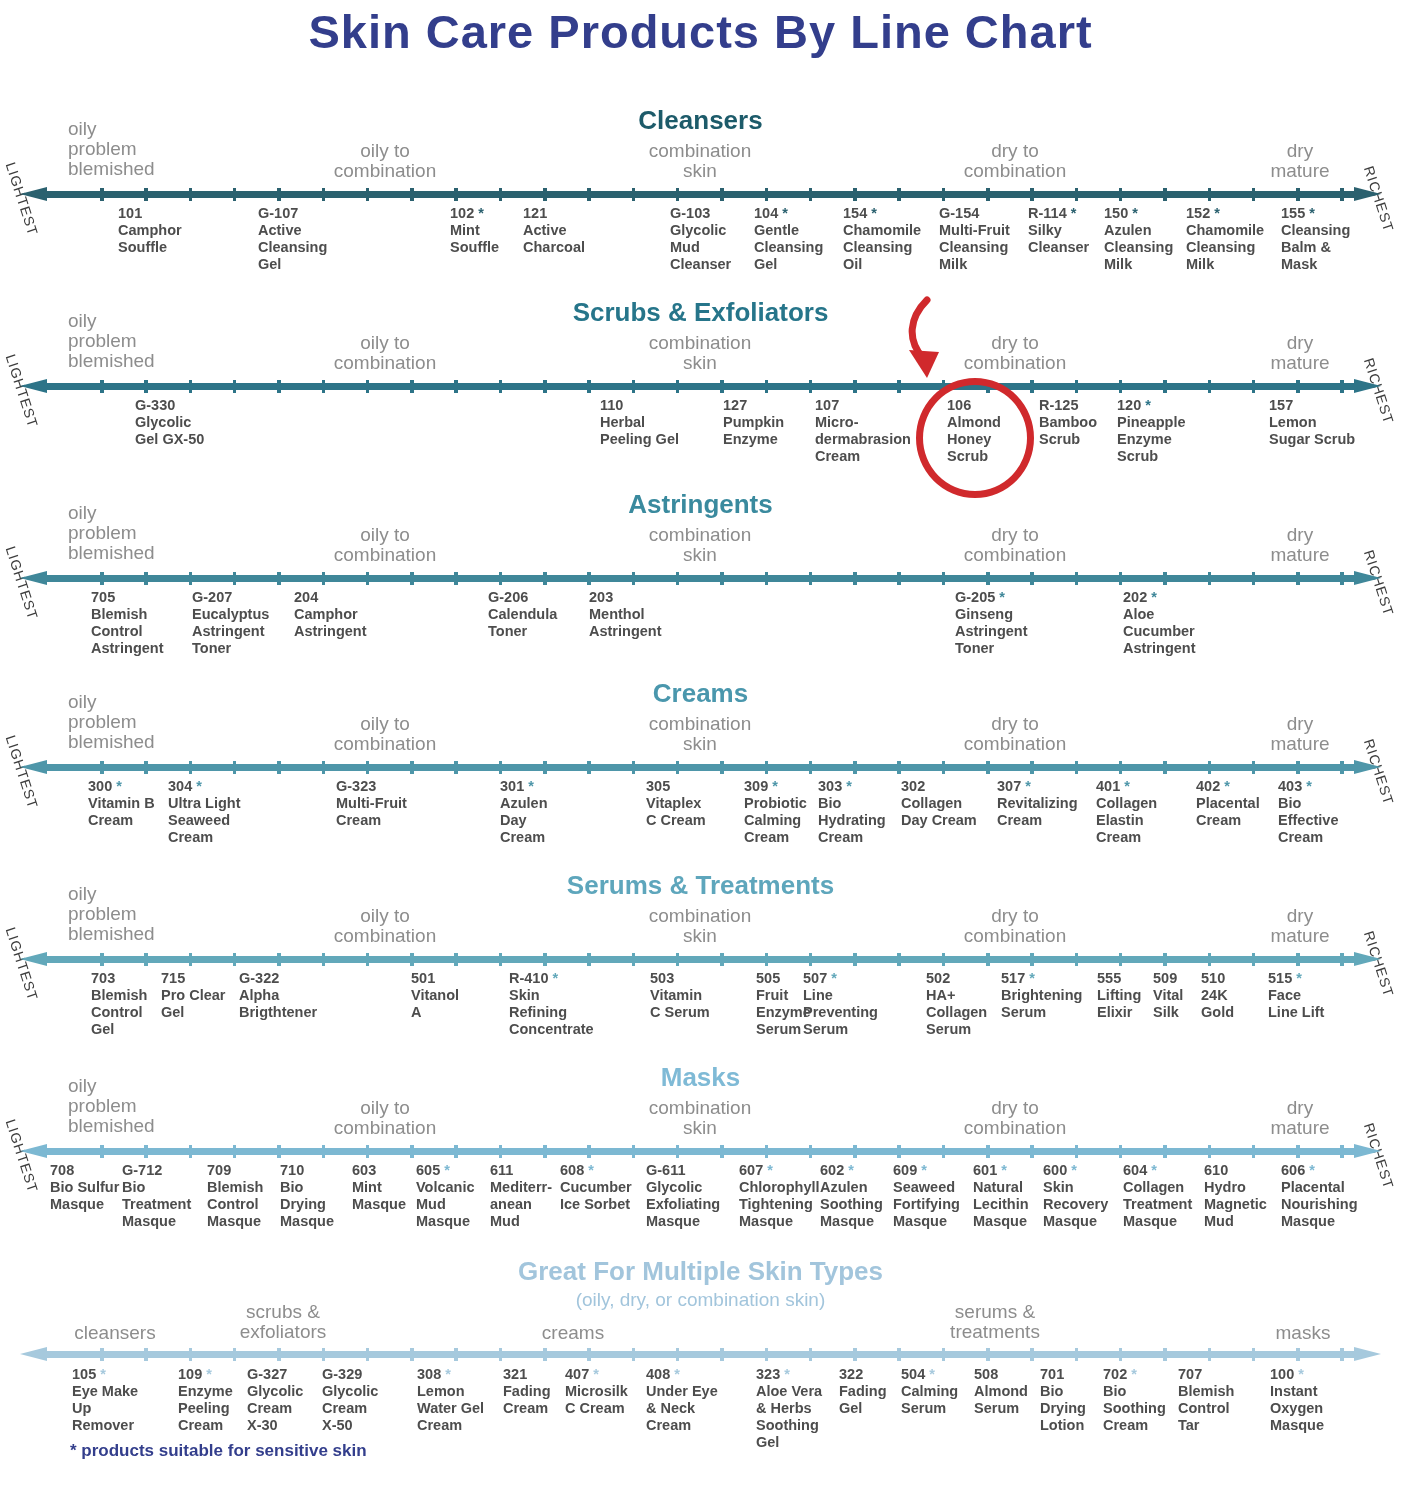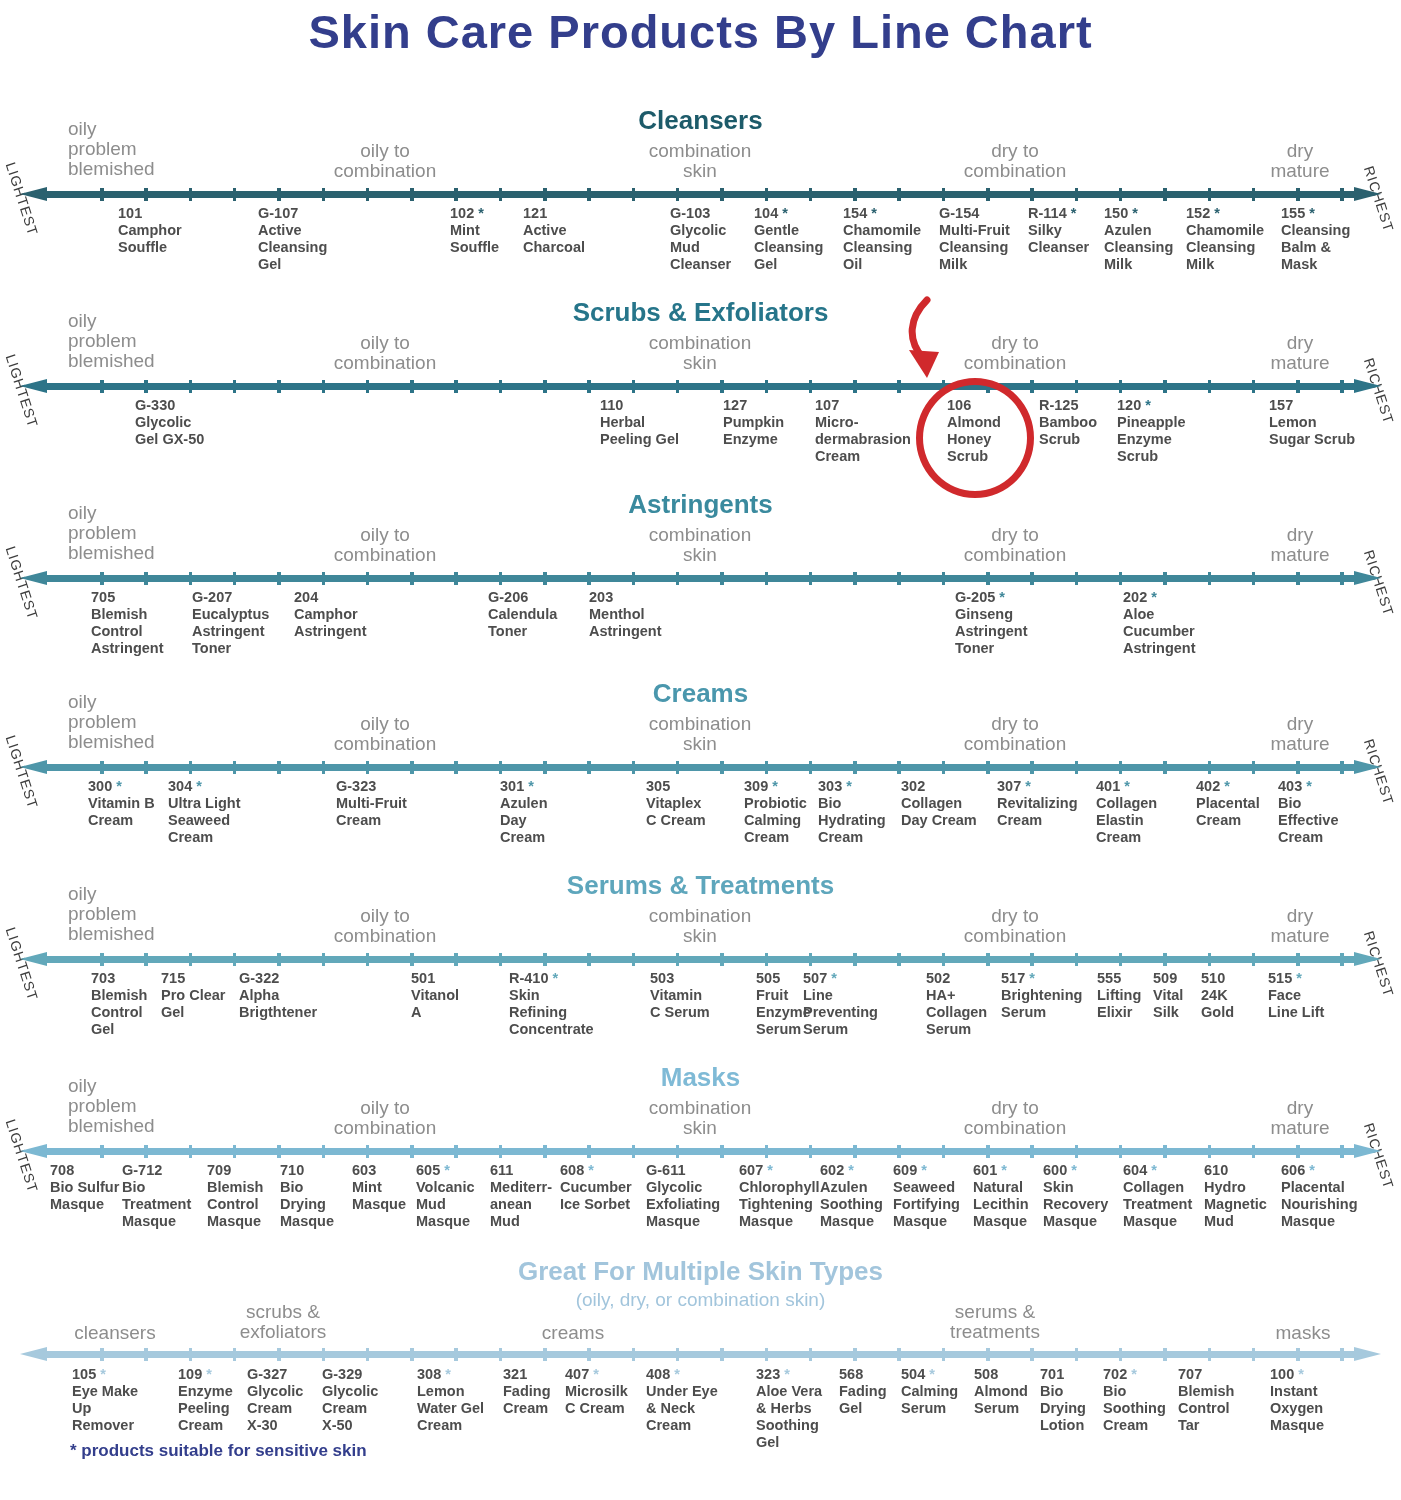--- a/index.html
+++ b/index.html
@@ -818,21 +818,21 @@
 Cream</div>
         </div>
         <div class="product" style="left: 756px; top: 110px;">
           <div class="pcode"><span class="code">323</span><span class="star" style="color: rgb(166, 201, 221);">*</span></div>
           <div class="pname">Aloe Vera
 &amp; Herbs
 Soothing
 Gel</div>
         </div>
         <div class="product" style="left: 839px; top: 110px;">
-          <div class="pcode"><span class="code">568</span></div>
+          <div class="pcode"><span class="code">322</span></div>
           <div class="pname">Fading
 Gel</div>
         </div>
         <div class="product" style="left: 901px; top: 110px;">
           <div class="pcode"><span class="code">504</span><span class="star" style="color: rgb(166, 201, 221);">*</span></div>
           <div class="pname">Calming
 Serum</div>
         </div>
         <div class="product" style="left: 974px; top: 110px;">
           <div class="pcode"><span class="code">508</span></div>

